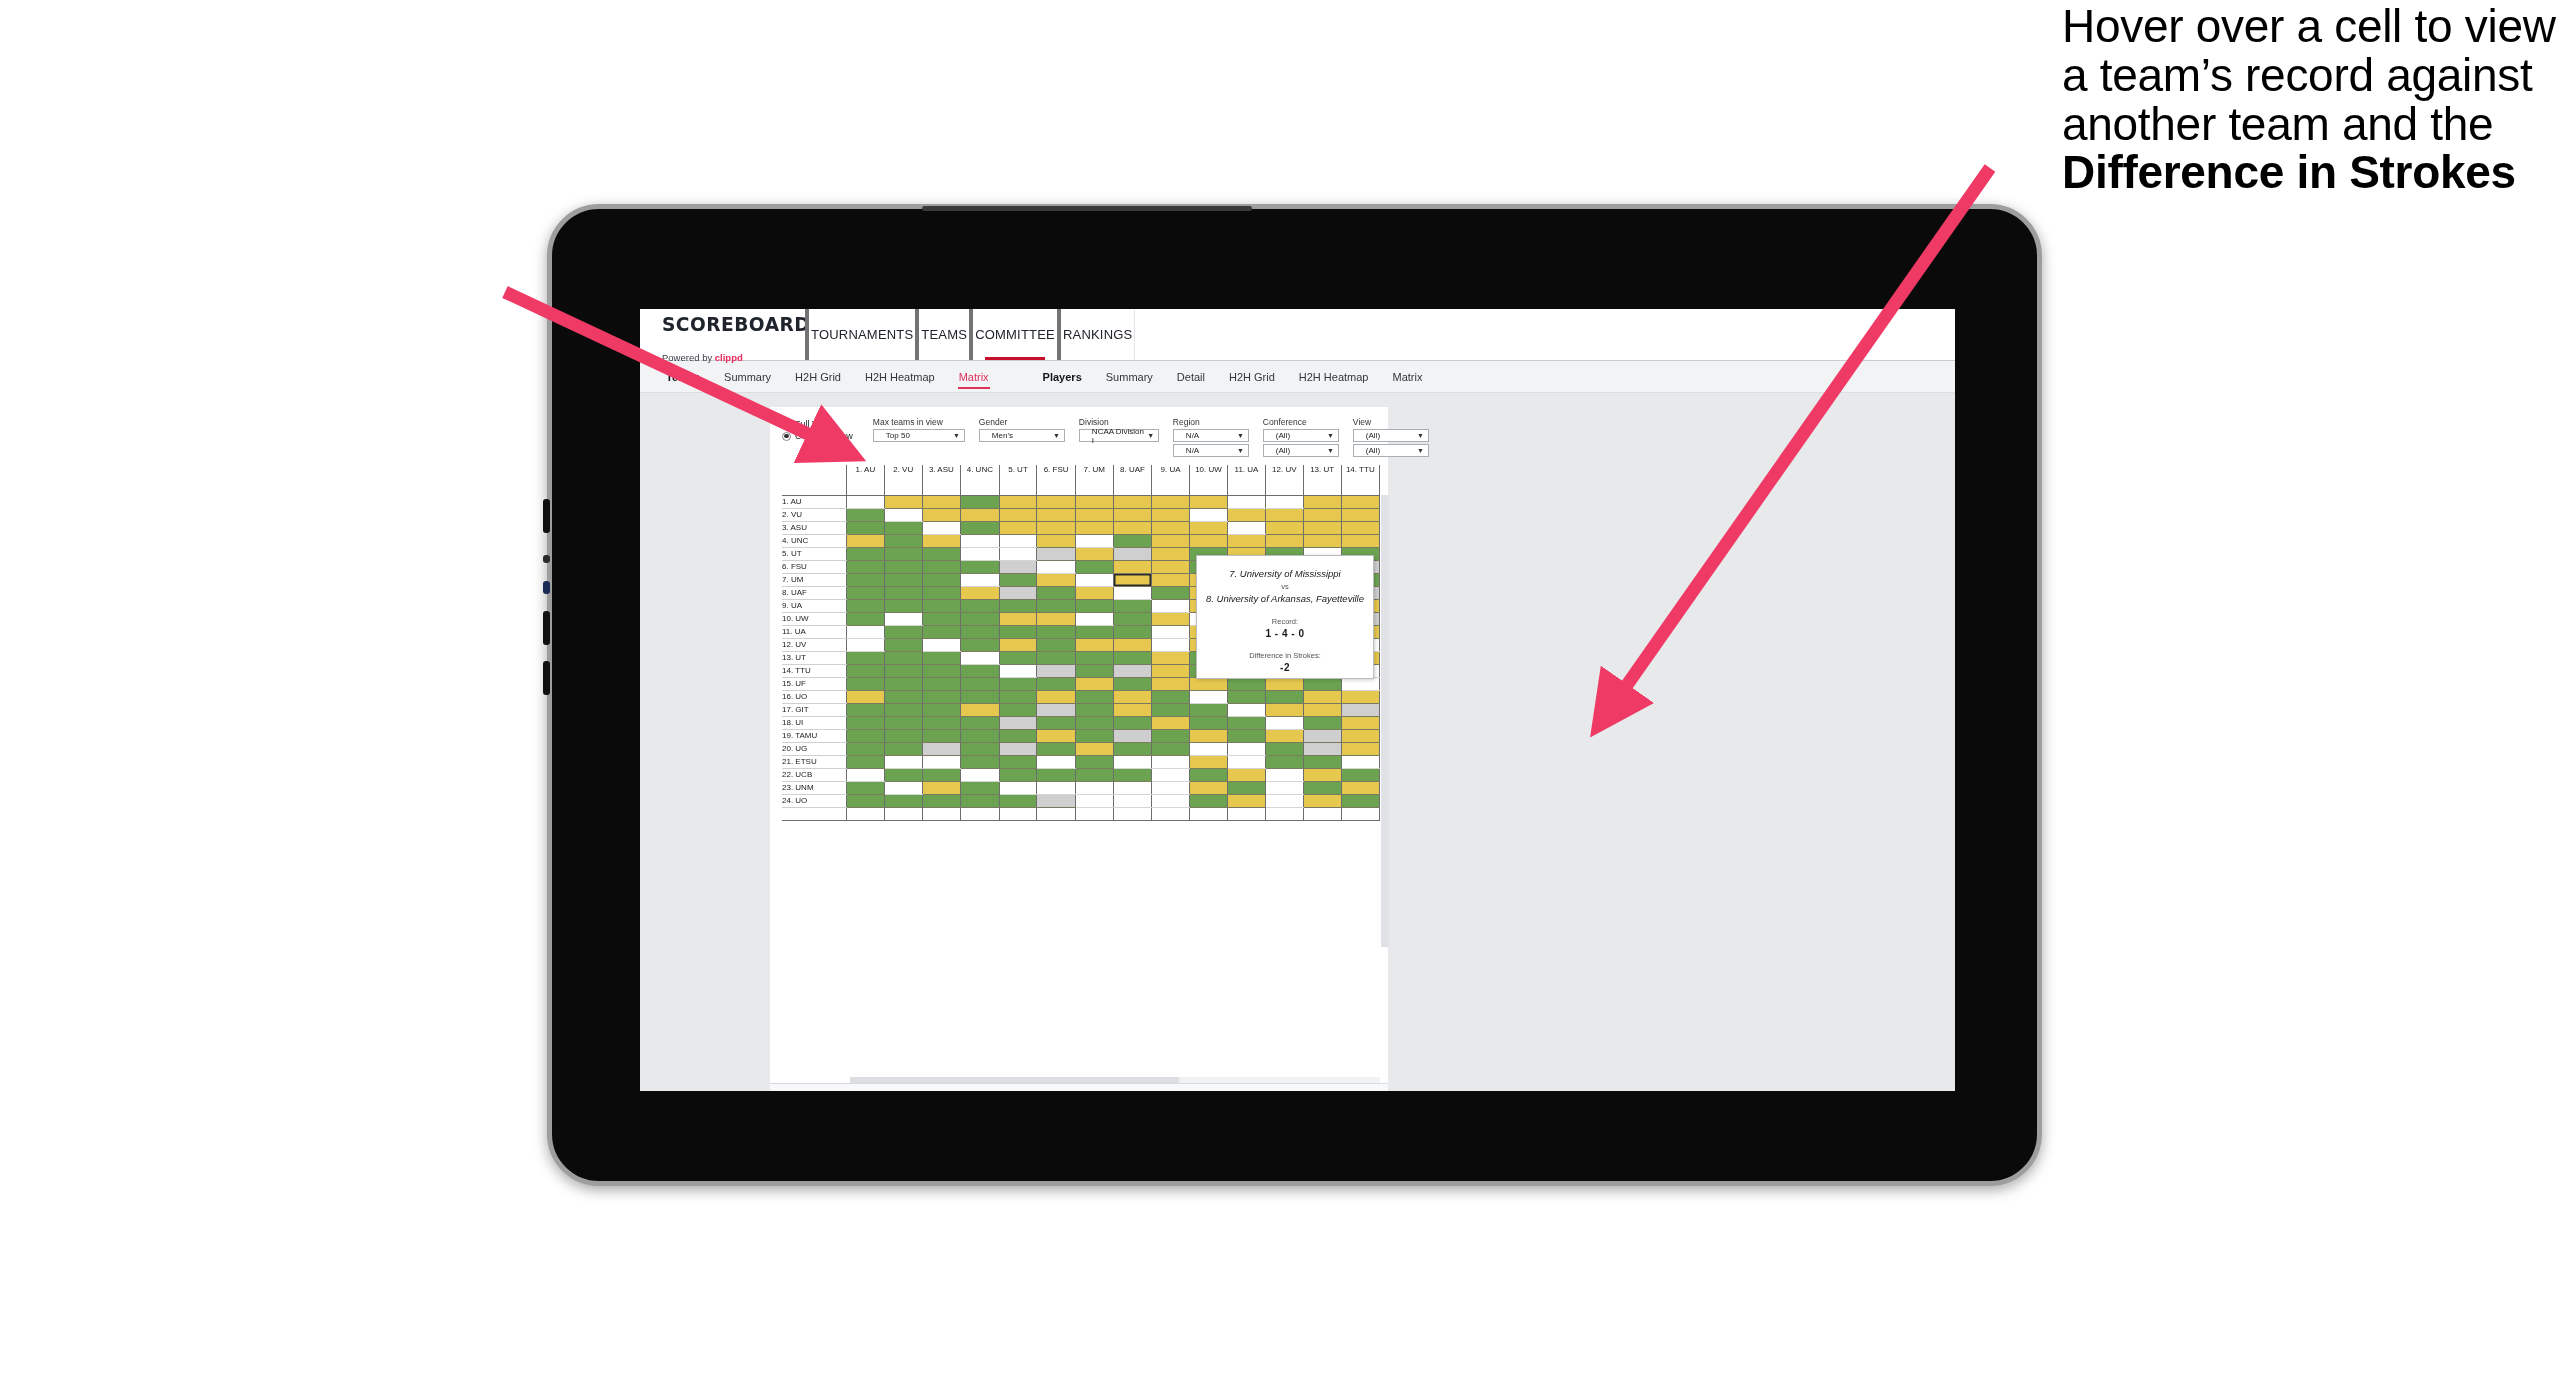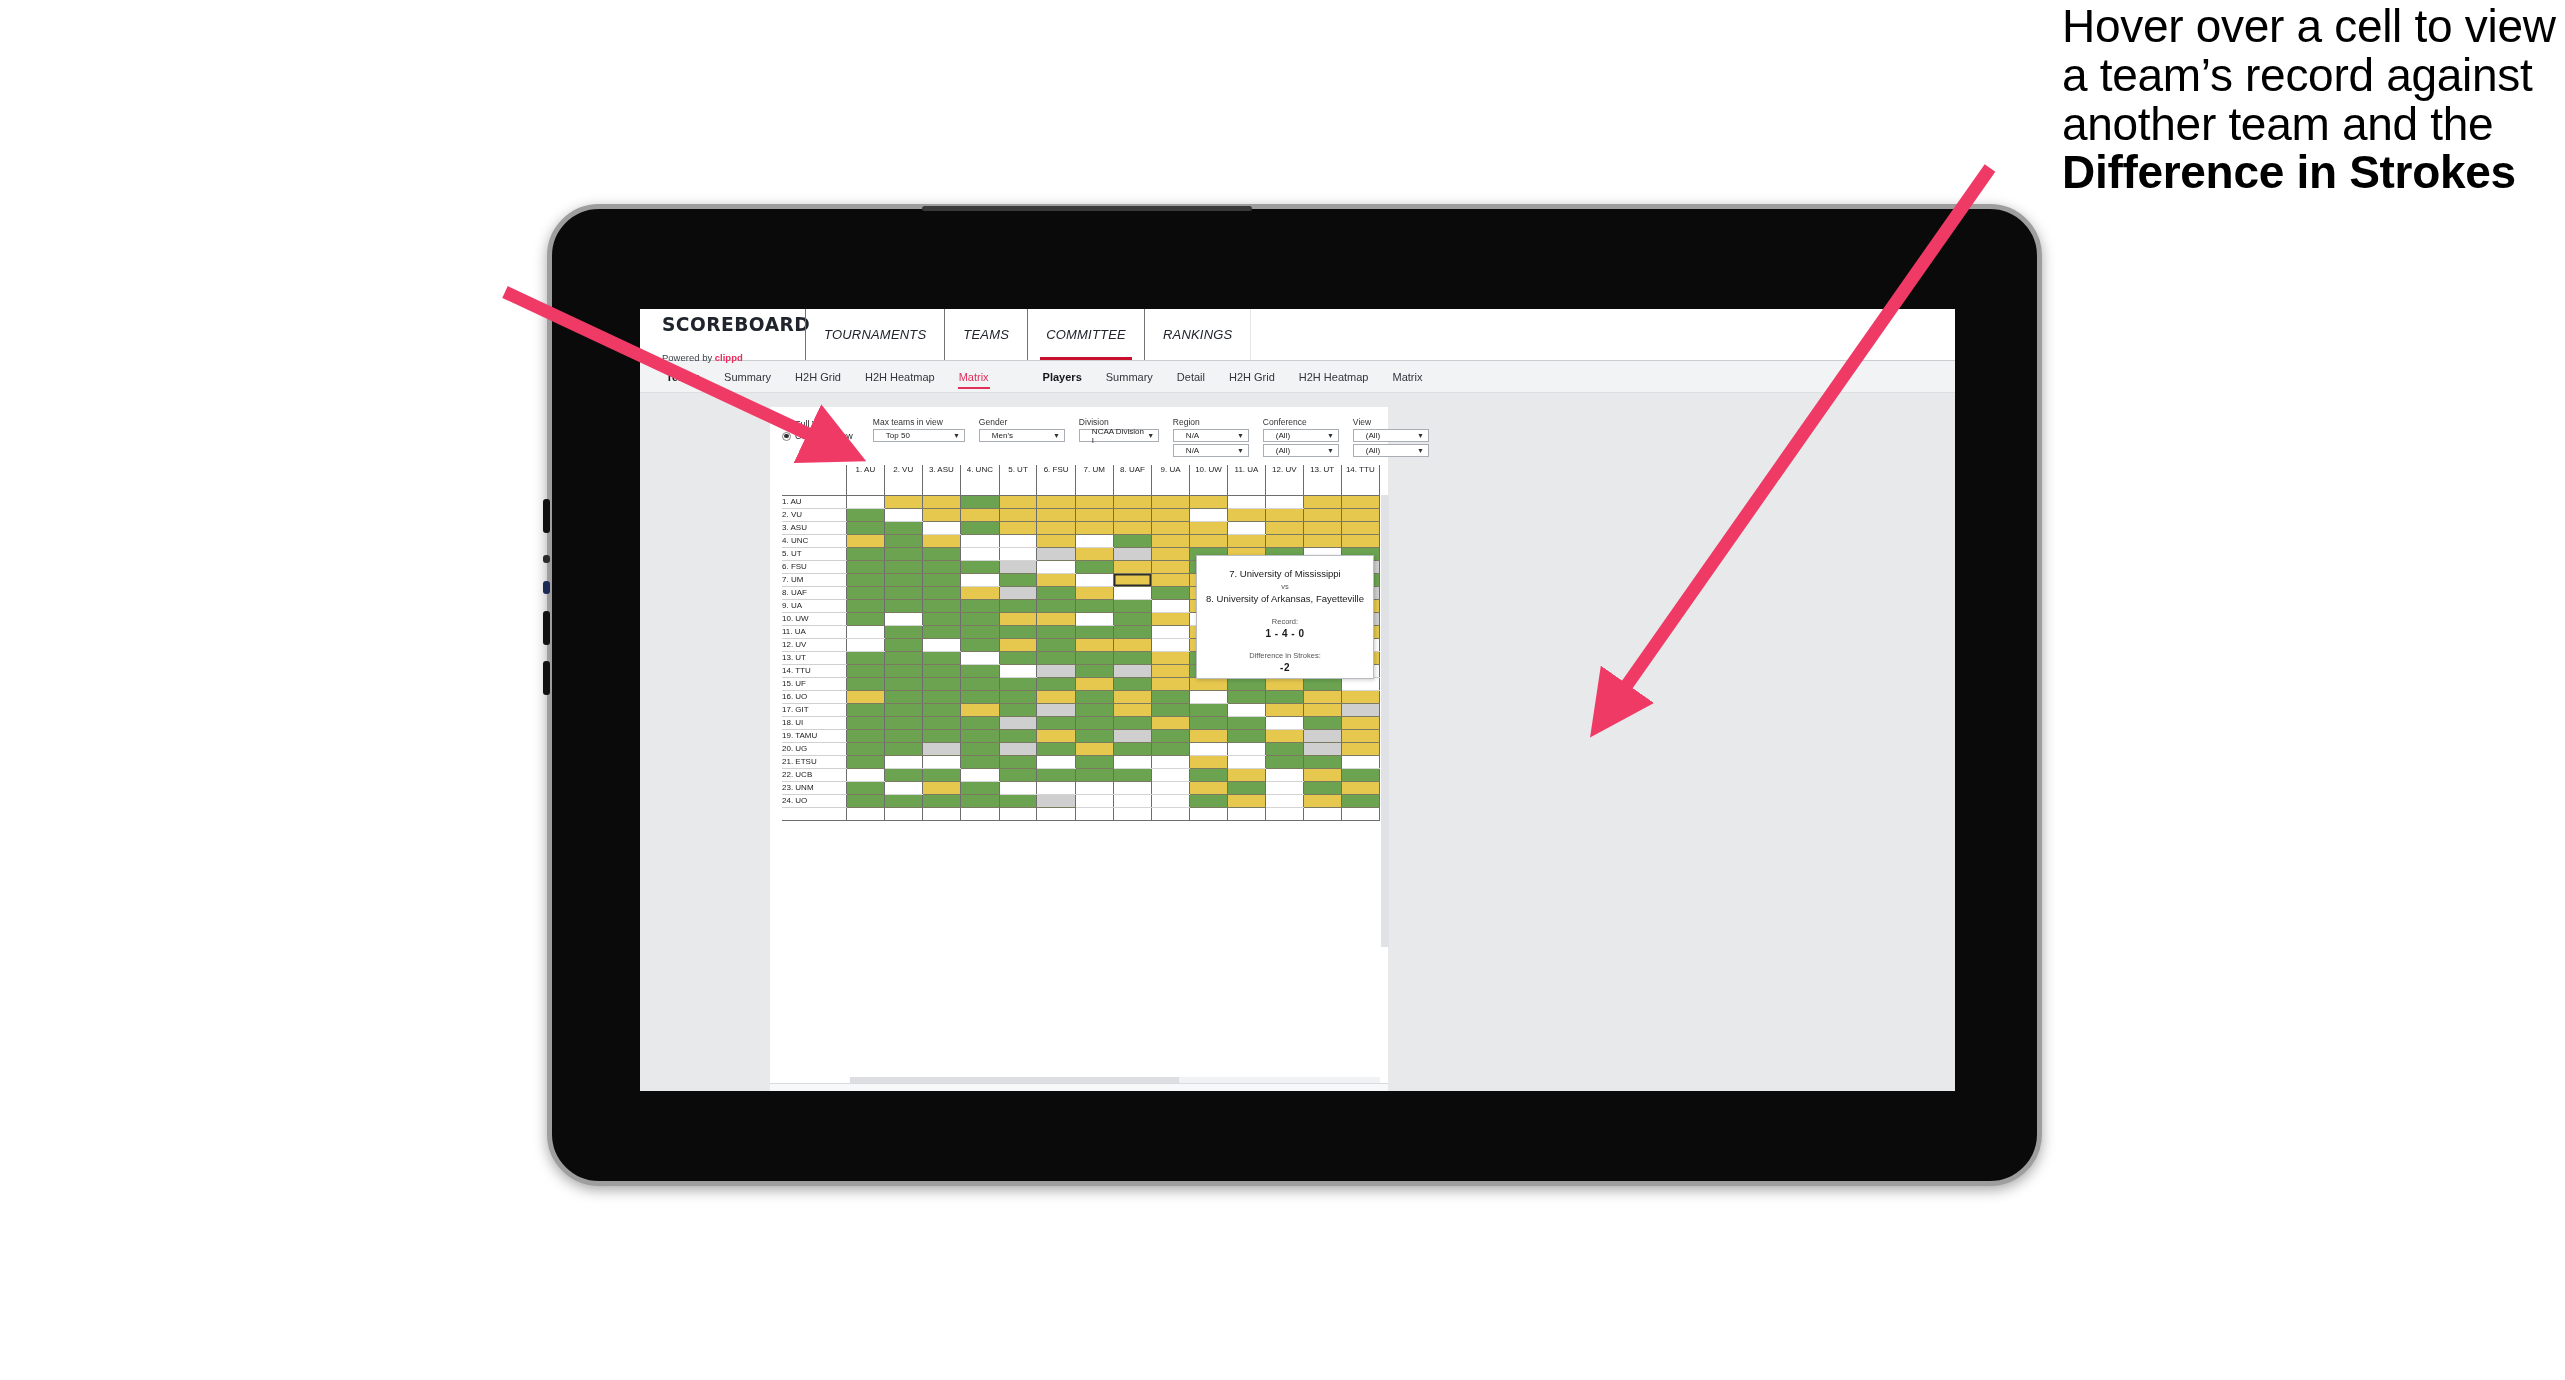--- a/index.html
+++ b/index.html
@@ -58,24 +58,23 @@
   }
   .brand { width: 165px; padding: 8px 0 0 22px; display:flex; flex-direction:column; justify-content:center; }
   .brand-title {
     font-family: "DejaVu Sans", sans-serif;
     font-weight: 700; font-size: 20px; letter-spacing: 0.5px; color: #20242c;
     line-height: 1; transform: scaleX(0.93); transform-origin: left center;
   }
   .brand-sub { font-size: 9.5px; color: #3a3f47; margin-top: 18px; white-space: nowrap; }
   .brand-sub .accent { color: #ea2a5c; font-weight: 700; }
   .nav-item {
-    display: flex; align-items: center; padding: 0 18px; font-size: 13px;
+    display: flex; align-items: center; padding: 0 2px; font-size: 13px;
     color: #20242c; letter-spacing: 0.2px; position: relative; cursor: pointer;
-    border-left: 1px solid #737373;
-    font-style: italic;
+    border-left: 4px solid #737373;
   }
   .nav-item.active::after {
     content: ""; position: absolute; left: 12px; right: 12px; bottom: 0; height: 3px; background: #c8102e;
   }
   .nav-spacer { flex: 1; border-left: 1px solid #e3e5e8; }
 
   
   #subnav { height: 32px; background: #f2f3f5; display: flex; align-items: center; padding-left: 14px; border-bottom:1px solid #dcdee2; }
   .subgroup { display: flex; align-items: center; height: 100%; }
   .subgroup + .subgroup { margin-left: 30px; }
@@ -151,21 +150,21 @@
   #vscroll { position: absolute; right: -9px; top: 30px; width: 8px; height: 452px; background: #e0e2e5; }
   #hscroll-track { position: absolute; left: 68px; right: 0px; bottom: -14px; height: 8px; background: #f1f2f4; }
   #hscroll-thumb { position: absolute; left: 0; top: 0; width: 62%; height: 8px; background: #dcdee1; }
 
   
   #tooltip {
     position: absolute; left: 426px; top: 148px; width: 178px; height: 124px;
     background: #fff; border: 1px solid #b9bdc2; box-shadow: 1px 1px 4px rgba(0,0,0,.2);
     text-align: center; padding-top: 12px; z-index: 40;
   }
-  .tt-team { font-size: 9.5px; color: #18181a; font-weight: 400; line-height: 1.25; }
+  .tt-team { font-size: 9.5px; color: #18181a; font-weight: 400; line-height: 1.25; font-style: italic; }
   .tt-vs { font-size: 7.5px; color: #555; margin: 2px 0; }
   .tt-sub { font-size: 7.5px; color: #555; margin-top: 12px; }
   .tt-val { font-size: 10px; color: #18181a; font-weight: 700; margin-top: 2px; letter-spacing: 0.5px; }
 
   
   #toolbar {
     position: absolute; left: 0; right: 0; bottom: 0; height: 32px;
     background: #f7f8f9; border-top: 1px solid #d8dade;
     display: flex; align-items: center; padding: 0 12px; gap: 0;
   }

